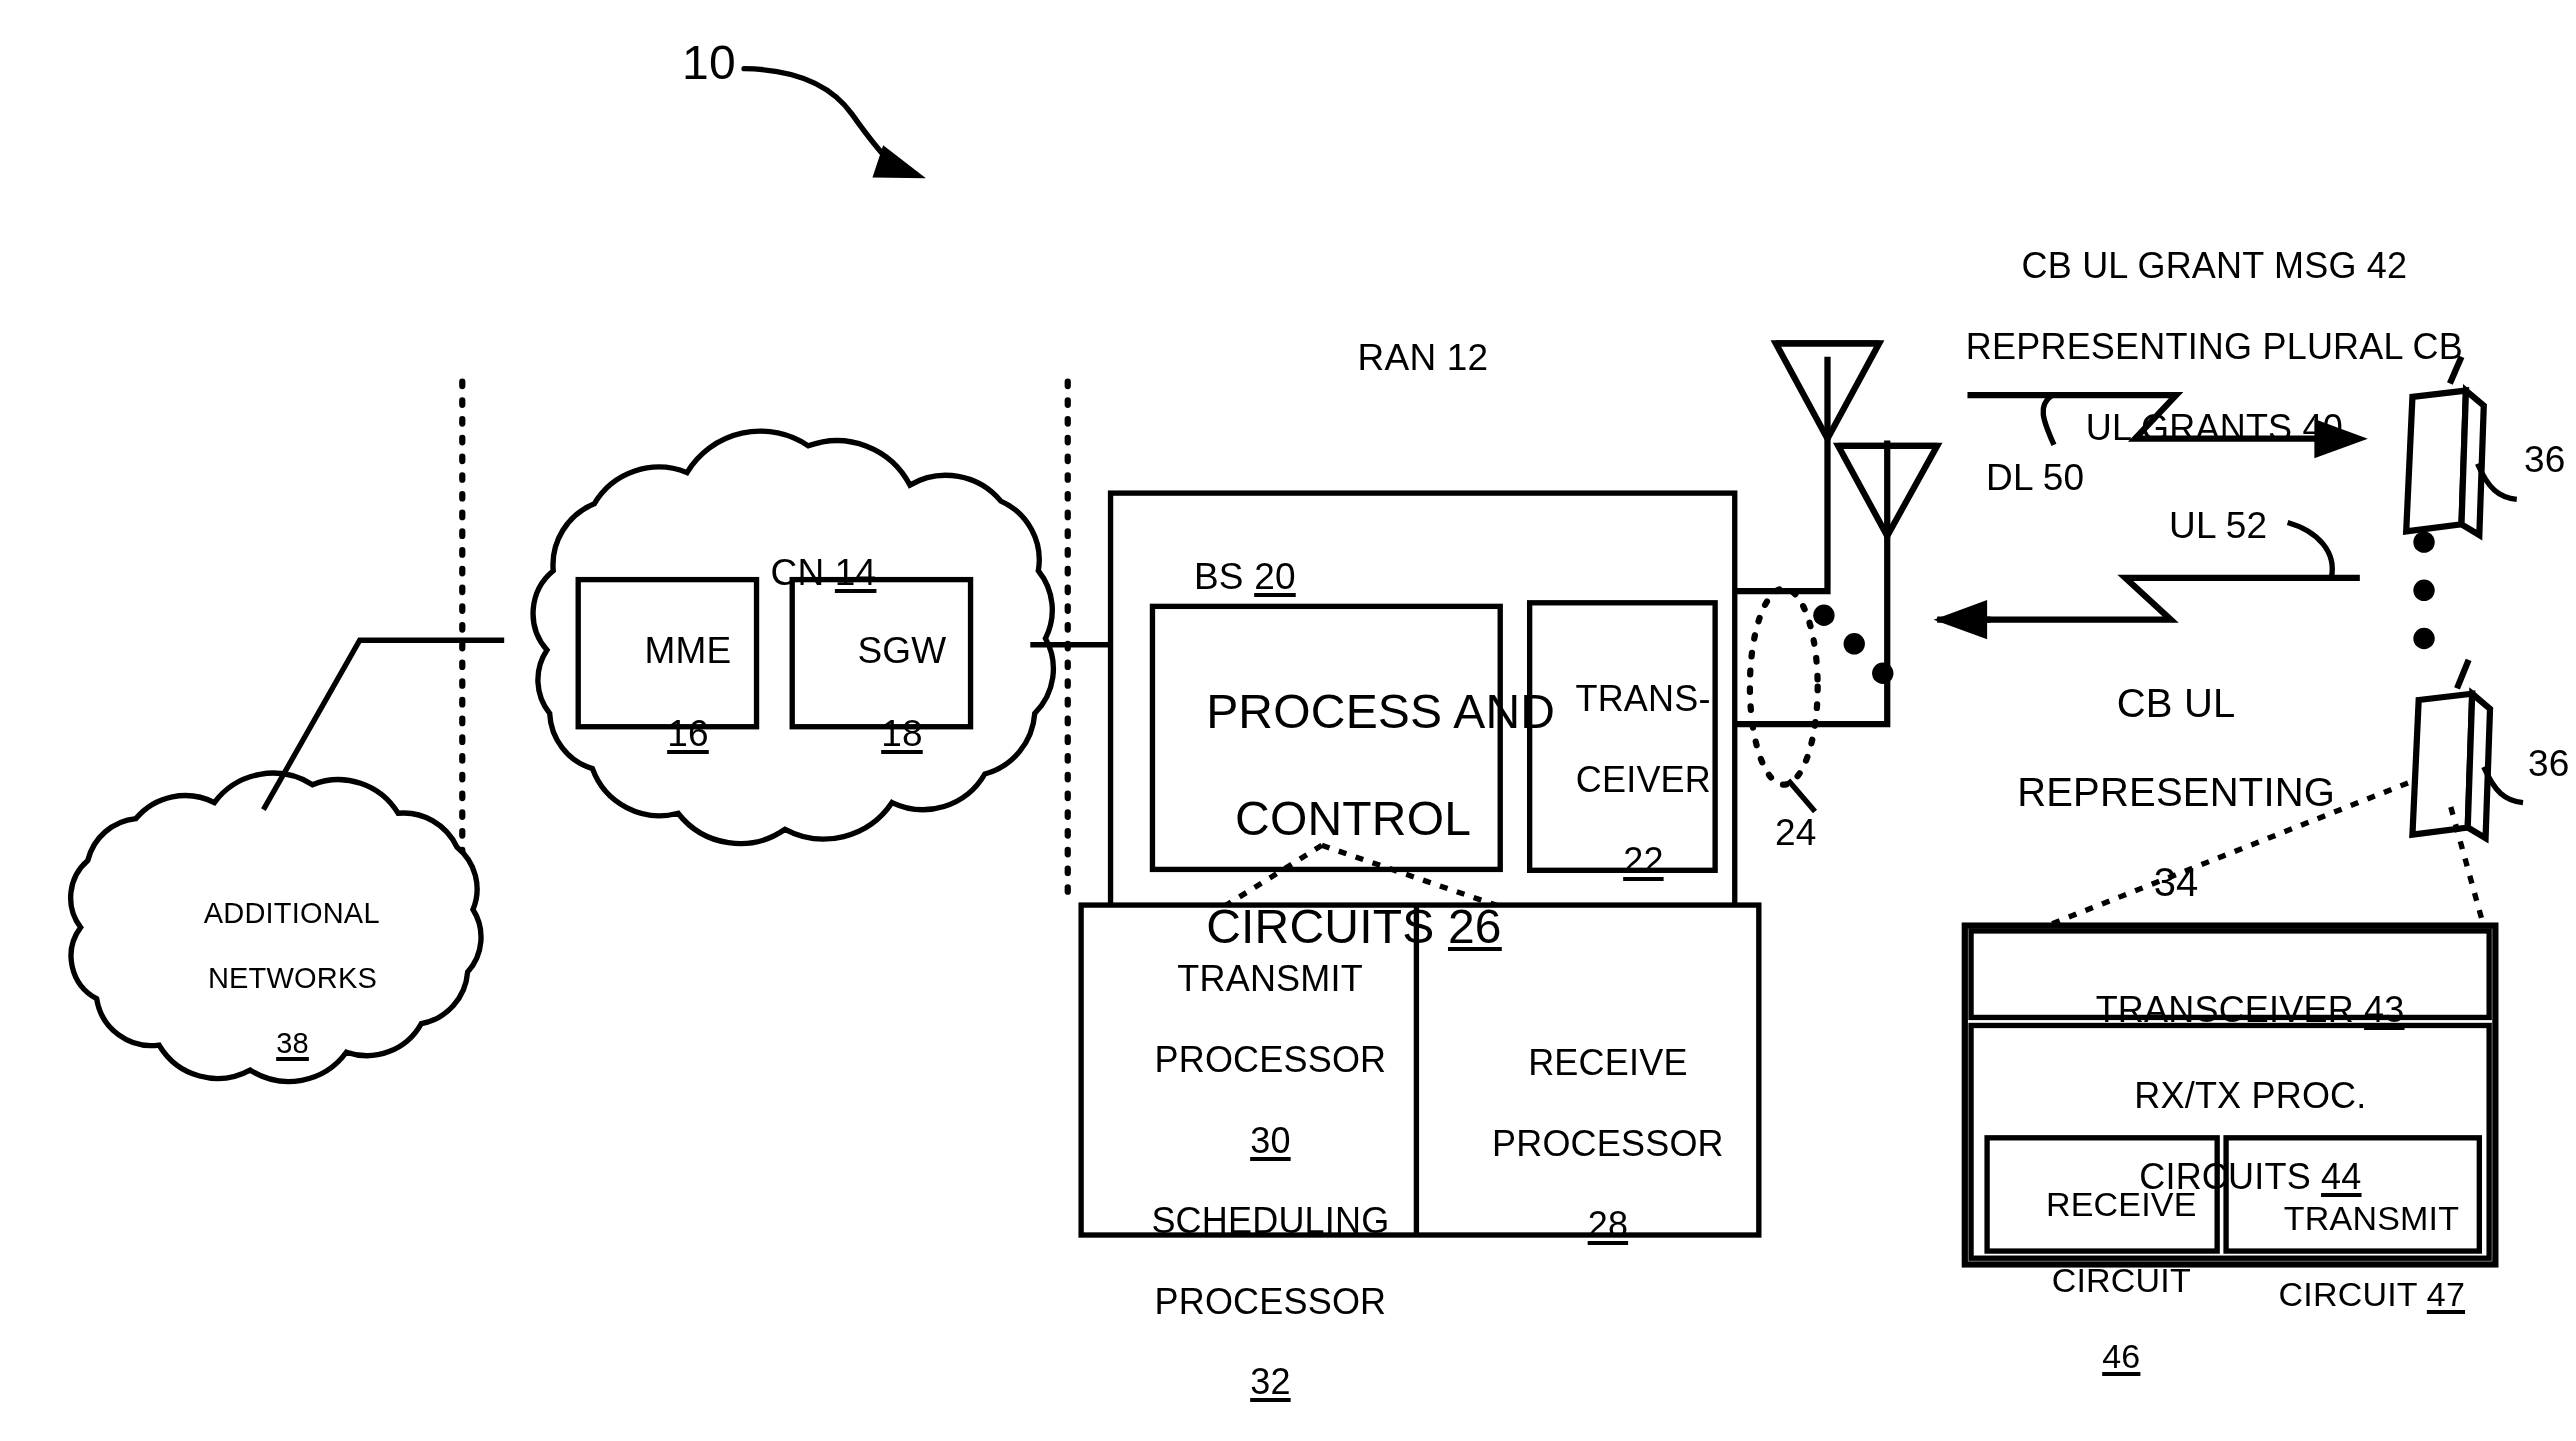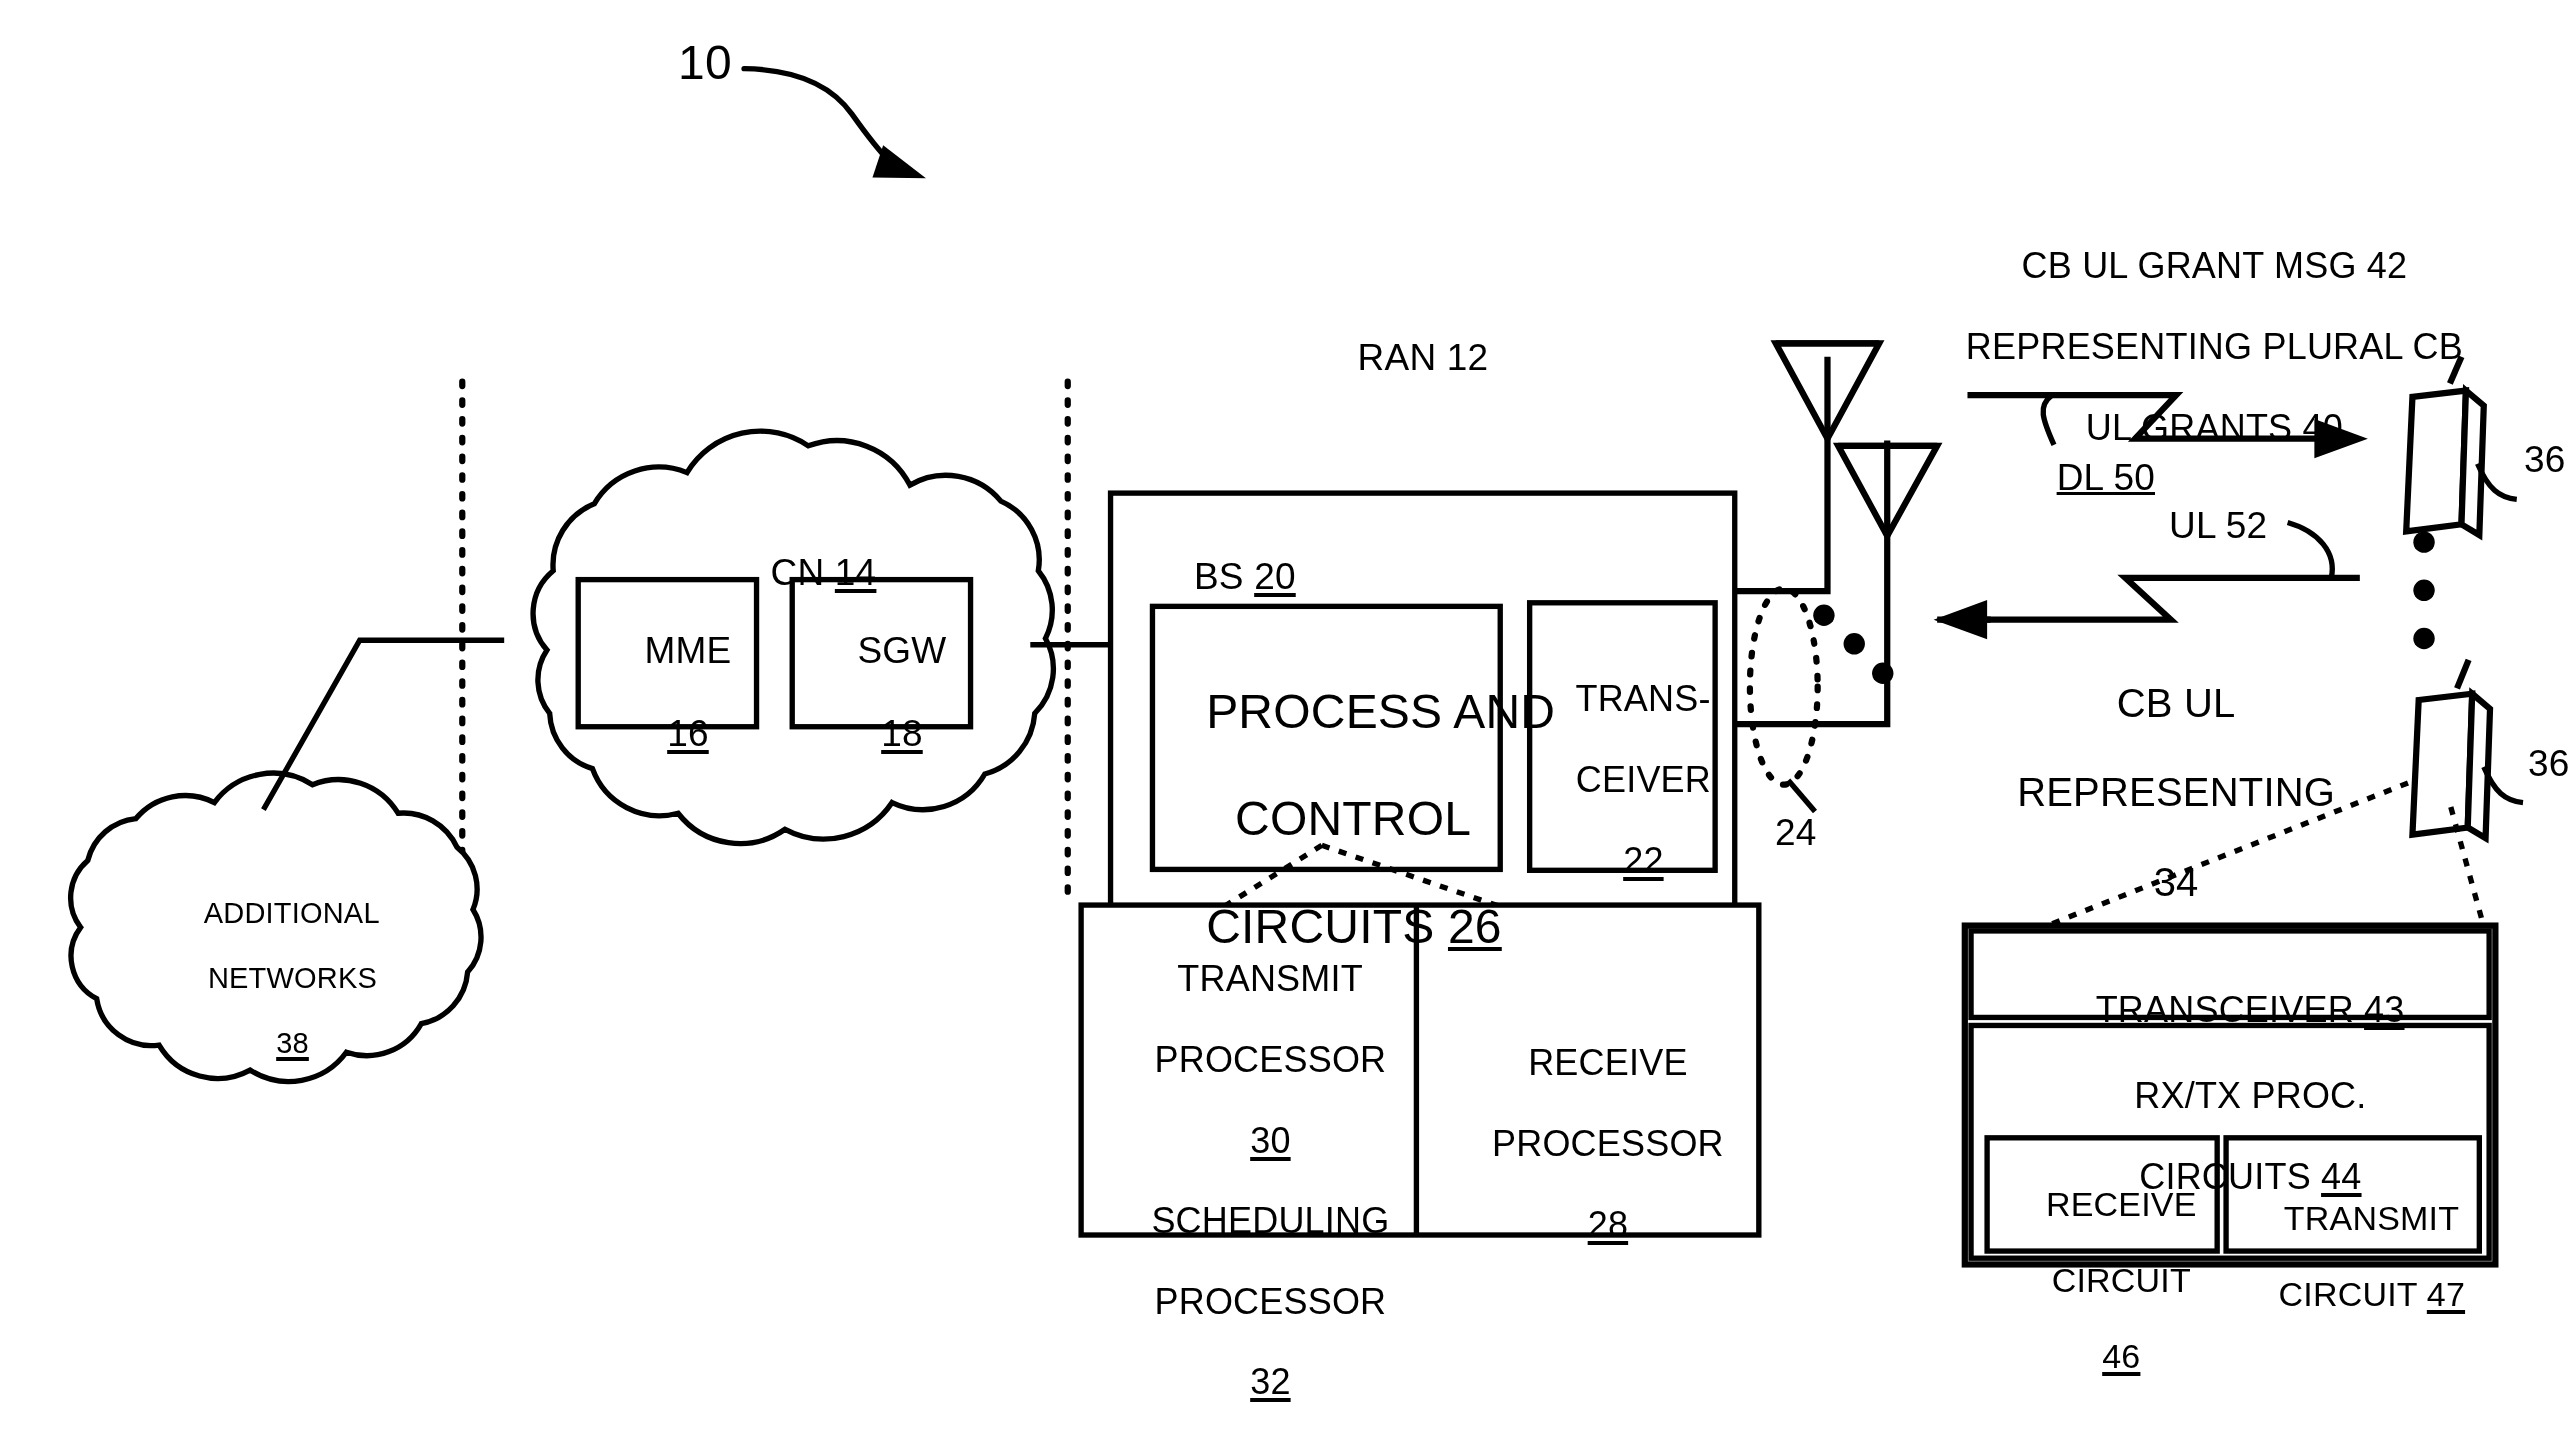--- a/index.html
+++ b/index.html
@@ -190,21 +190,21 @@
     <path d="M2748 905 L2793 1068" fill="none" stroke="#000" stroke-width="6" stroke-dasharray="9 11"></path>
 
     <rect x="2203" y="1038" width="595" height="380" fill="#fff" stroke="#000" stroke-width="7"></rect>
     <rect x="2210" y="1044" width="581" height="97" fill="#fff" stroke="#000" stroke-width="6"></rect>
     <rect x="2210" y="1150" width="581" height="261" fill="#fff" stroke="#000" stroke-width="6"></rect>
     <rect x="2228" y="1276" width="258" height="127" fill="#fff" stroke="#000" stroke-width="6"></rect>
     <rect x="2496" y="1276" width="284" height="127" fill="#fff" stroke="#000" stroke-width="6"></rect>
 
   </svg>
 
-  <div class="lbl" style="left:678px; top:36px; width:62px; font-size:48px; text-align:left;">10</div>
+  <div class="lbl" style="left:678px; top:36px; width:62px; font-size:48px; text-align:center;">10</div>
 
   <div class="lbl big" style="left:1231px; top:337px; width:384px;">RAN 12</div>
 
   <div class="lbl" style="left:624px; top:511px; width:357px; font-size:37px;">
     <span>CN </span><span class="u">14</span>
   </div>
 
   <div class="lbl" style="left:578px; top:589px; width:178px; font-size:37px;">
     <span>MME</span><br>
     <span class="u">16</span>
@@ -253,21 +253,21 @@
     <span>PROCESSOR</span><br>
     <span class="u">28</span>
   </div>
 
   <div class="lbl" style="left:1873px; top:206px; width:642px; font-size:36px;">
     <span>CB UL GRANT MSG 42</span><br>
     <span>REPRESENTING PLURAL CB</span><br>
     <span>UL GRANTS 40</span>
   </div>
 
-  <div class="lbl" style="left:1986px; top:457px; width:169px; font-size:37px; text-align:right;text-decoration:underline;">DL 50</div>
+  <div class="lbl" style="left:1986px; top:457px; width:169px; font-size:37px; text-align:left;">DL 50</div>
 
   <div class="lbl" style="left:2169px; top:505px; width:169px; font-size:37px; text-align:left;">UL 52</div>
 
   <div class="lbl" style="left:1944px; top:636px; width:419px; font-size:40px;">
     <span>CB UL</span><br>
     <span>REPRESENTING</span><br>
     <span>34</span>
   </div>
 
   <div class="lbl" style="left:2524px; top:439px; width:62px; font-size:37px; text-align:left;">36</div>

